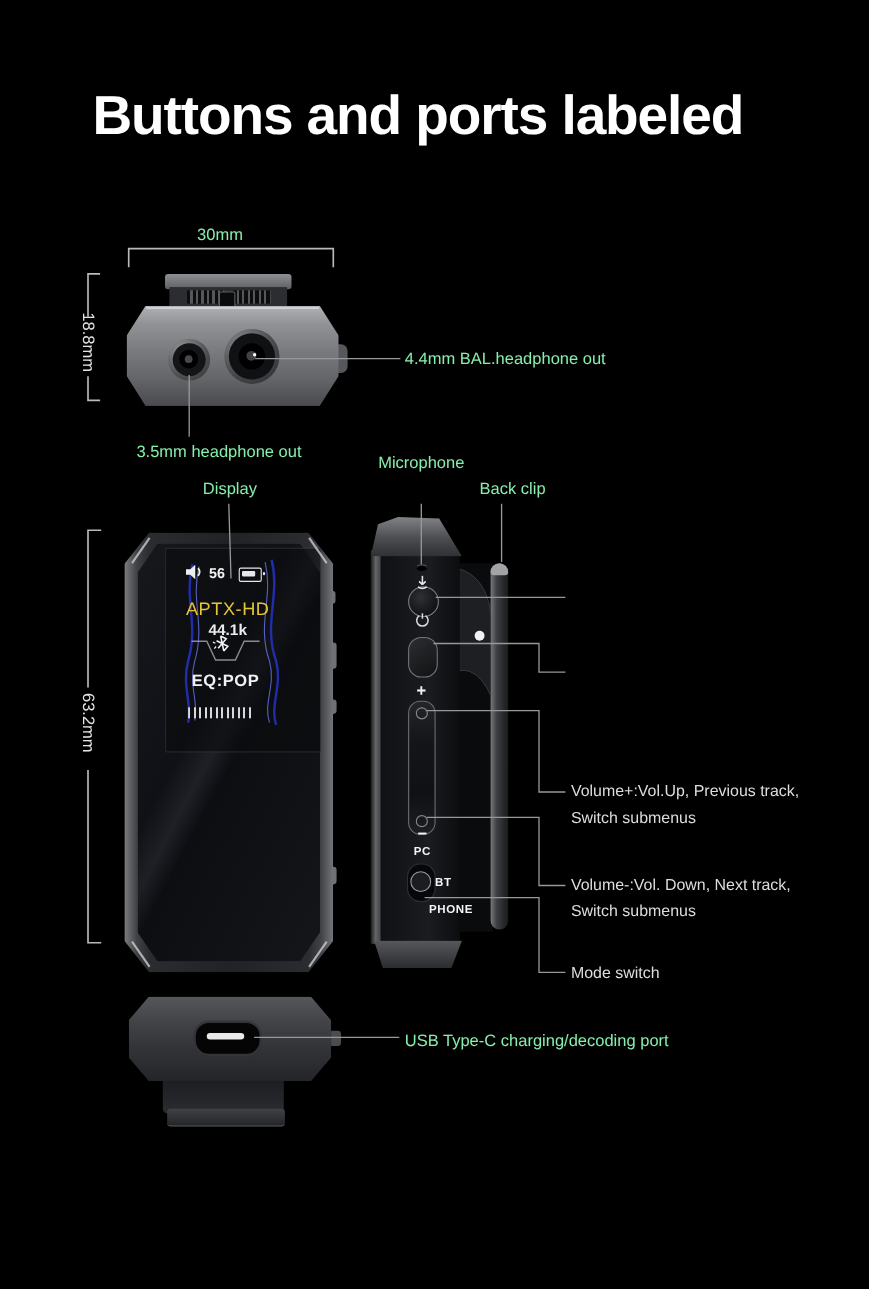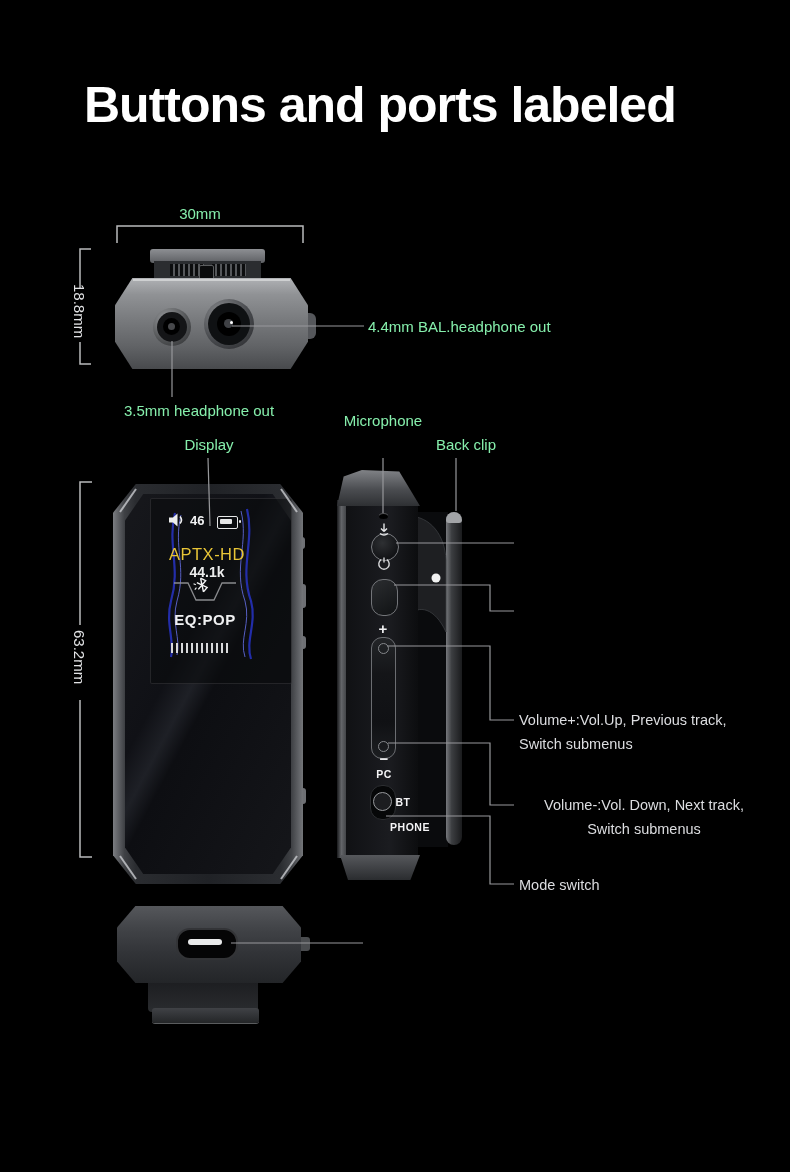--- a/index.html
+++ b/index.html
@@ -124,21 +124,21 @@
   <div class="abs fv-nub" style="left:296px;top:636px;width:10px;height:13px;"></div>
   <div class="abs fv-nub" style="left:296px;top:788px;width:10px;height:16px;"></div>
   <div class="abs fv-body"></div>
   <div class="abs fv-glass"></div>
   <div class="abs fv-window"></div>
 
   <svg class="abs" style="left:169px;top:513px;z-index:6;" width="18" height="15" viewBox="0 0 18 15">
     <polygon points="0,4.5 4,4.5 8.5,0.5 8.5,13.5 4,9.5 0,9.5" fill="#eceded"></polygon>
     <path d="M11,3.5 Q14,7 11,10.5" stroke="#eceded" stroke-width="1.6" fill="none"></path>
   </svg>
-  <div class="abs scr scr-num" style="left:190px;top:513px;">46</div>
+  <div class="abs scr scr-num" style="left:190px;top:513px;">56</div>
   <div class="abs battery">
     <div class="battery-fill"></div>
     <div class="battery-nub"></div>
   </div>
   <div class="abs scr scr-codec ctr" style="left:160px;top:545px;width:94px;color:#e8c537;">APTX-HD</div>
   <div class="abs scr scr-rate ctr" style="left:160px;top:564px;width:94px;">44.1k</div>
   <svg class="abs" style="left:168px;top:574px;z-index:6;" width="72" height="30" viewBox="0 0 72 30">
     <polyline points="6,9 20,9 28,26 46,26 54,9 68,9" fill="none" stroke="#97989b" stroke-width="1.3" opacity="0.9"></polyline>
     <g transform="translate(34,11) rotate(-12)" stroke="#f2f3f4" stroke-width="1.4" fill="none">
       <path d="M0,-7 L4.5,-3.5 L-4.5,3.5 M0,7 L4.5,3.5 L-4.5,-3.5 M0,-7 L0,7"></path>
@@ -200,26 +200,27 @@
 
   <div class="abs lbl ctr" style="left:338px;top:412px;width:90px;">Microphone</div>
   <div class="abs lbl ctr" style="left:428px;top:436px;width:76px;">Back clip</div>
 
   <div class="abs bv-ext"></div>
   <div class="abs bv-lip"></div>
   <div class="abs bv-body"></div>
   <div class="abs bv-nub"></div>
   <div class="abs bv-port"></div>
   <div class="abs bv-tongue"></div>
+  <div class="abs lbl" style="left:368px;top:938px;">USB Type-C charging/decoding port</div>
 
   <div class="abs callout" style="top:708px;">
     <div>Volume+:Vol.Up, Previous track,</div>
     <div>Switch submenus</div>
   </div>
-  <div class="abs callout" style="top:793px;text-align:center;">
+  <div class="abs callout" style="top:793px;">
     <div>Volume-:Vol. Down, Next track,</div>
     <div>Switch submenus</div>
   </div>
   <div class="abs callout" style="top:873px;">
     <div>Mode switch</div>
   </div>
 
   <svg class="overlay" width="790" height="1172" viewBox="0 0 790 1172">
 
     <g stroke="#b9babc" stroke-width="1.5" fill="none">

